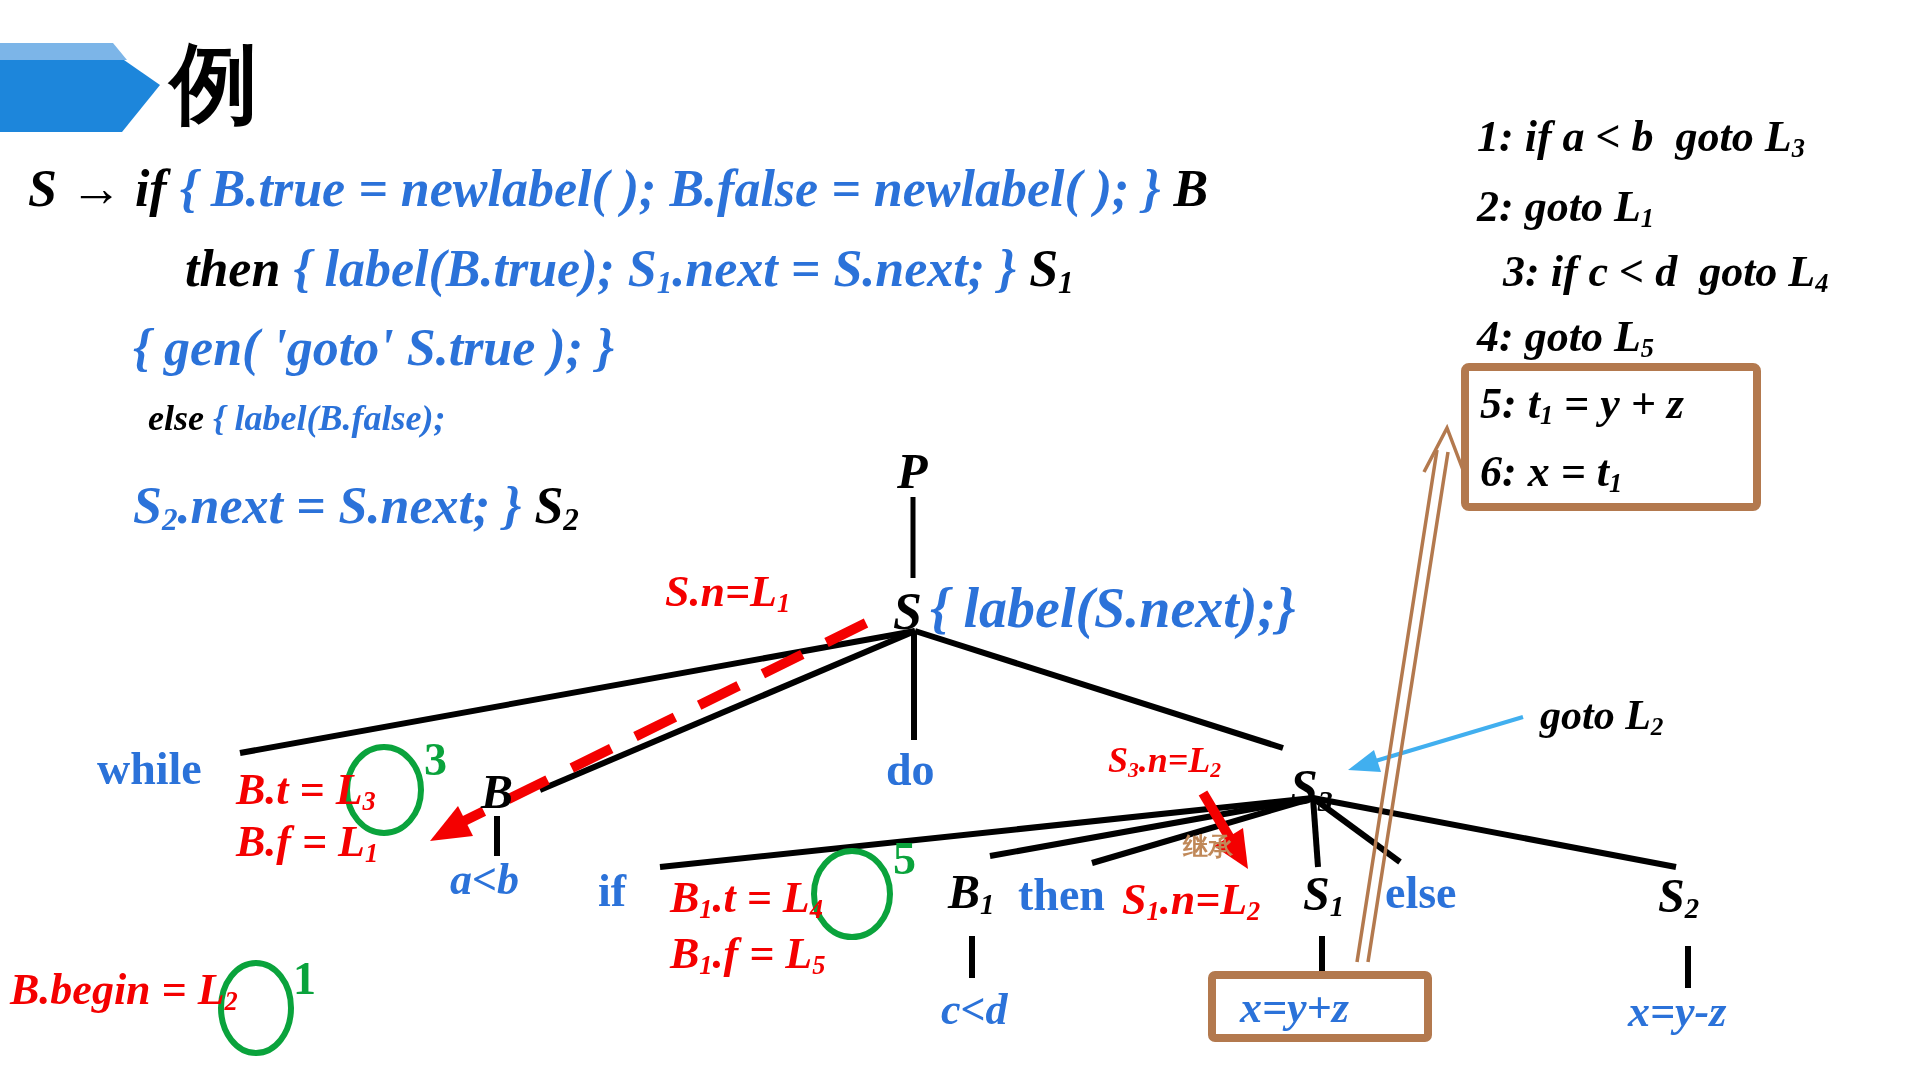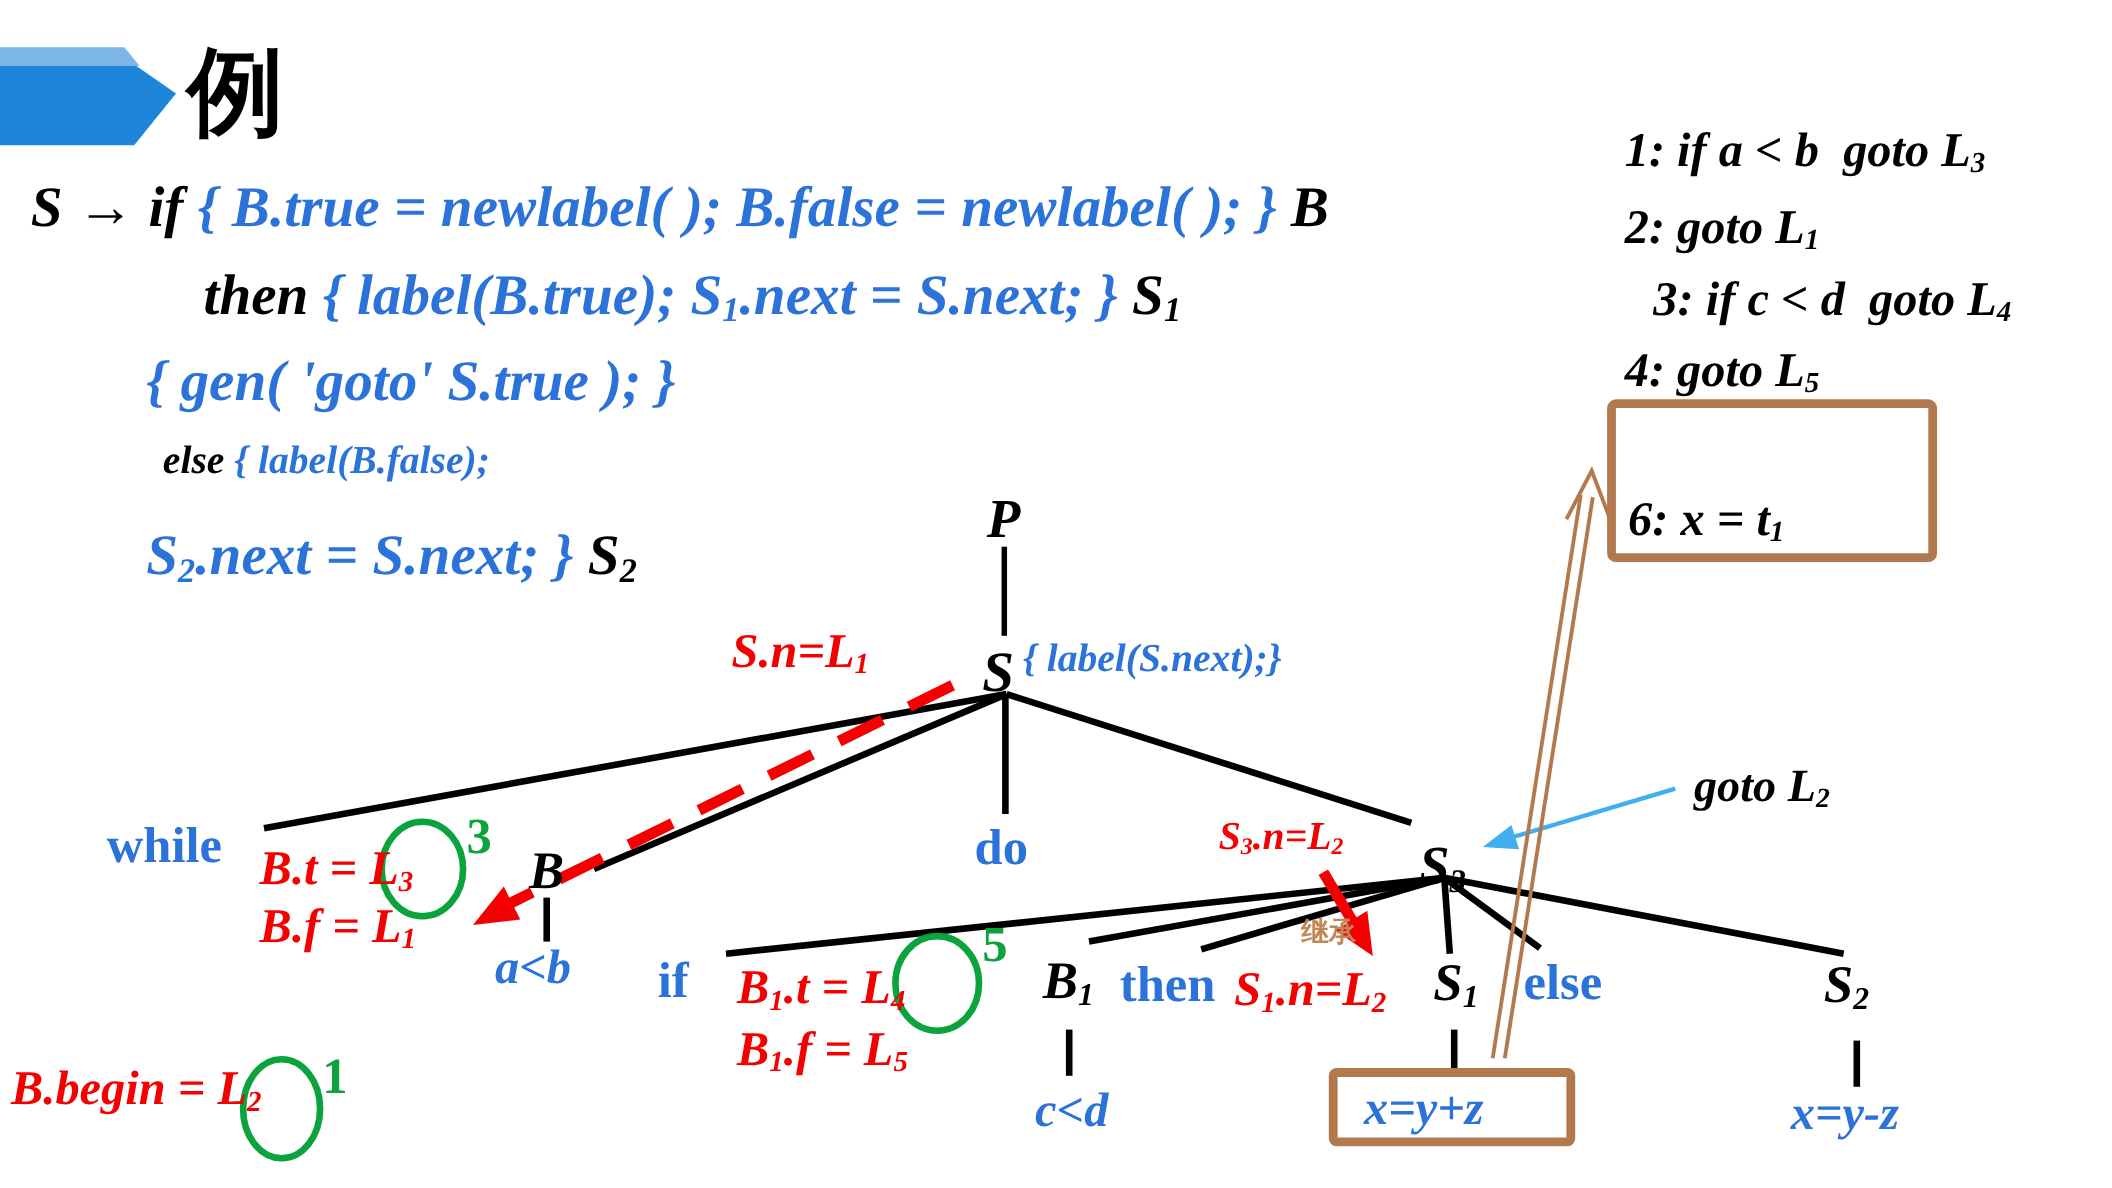--- a/index.html
+++ b/index.html
@@ -72,25 +72,26 @@
   <div class="t it" style="left:28px;top:163px;font-size:52px;"><span class="k">S → if </span><span class="b">{ B.true = newlabel( ); B.false = newlabel( ); } </span><span class="k">B</span></div>
   <div class="t it" style="left:185px;top:243px;font-size:52px;"><span class="k">then </span><span class="b">{ label(B.true); S<sub>1</sub>.next = S.next; } </span><span class="k">S<sub>1</sub></span></div>
   <div class="t it" style="left:133px;top:322px;font-size:52px;"><span class="b">{ gen( 'goto' S.true ); }</span></div>
   <div class="t it" style="left:148px;top:400px;font-size:36px;"><span class="k">else </span><span class="b">{ label(B.false);</span></div>
   <div class="t it" style="left:133px;top:480px;font-size:52px;"><span class="b">S<sub>2</sub>.next = S.next; } </span><span class="k">S<sub>2</sub></span></div>
 
   <div class="t it k" style="left:1477px;top:115px;font-size:44px;">1: if a &lt; b  goto L<sub>3</sub></div>
   <div class="t it k" style="left:1477px;top:185px;font-size:44px;">2: goto L<sub>1</sub></div>
   <div class="t it k" style="left:1477px;top:250px;font-size:44px;margin-left:26px;">3: if c &lt; d  goto L<sub>4</sub></div>
   <div class="t it k" style="left:1477px;top:315px;font-size:44px;">4: goto L<sub>5</sub></div>
+  <div class="t it k" style="left:1480px;top:382px;font-size:44px;">5: t<sub>1</sub> = y + z</div>
   <div class="t it k" style="left:1480px;top:450px;font-size:44px;">6: x = t<sub>1</sub></div>
 
   <div class="t it k" style="left:897px;top:446px;font-size:50px;">P</div>
   <div class="t it k" style="left:893px;top:586px;font-size:52px;">S</div>
-  <div class="t it b" style="left:930px;top:580px;font-size:36px;">{ label(S.next);}</div>
+  <div class="t it b" style="left:930px;top:580px;font-size:56px;">{ label(S.next);}</div>
   <div class="t blue" style="left:97px;top:746px;font-size:46px;">while</div>
   <div class="t it k" style="left:481px;top:768px;font-size:48px;">B</div>
   <div class="t blue" style="left:886px;top:747px;font-size:46px;">do</div>
   <div class="t it k" style="left:1290px;top:744px;font-size:50px;margin-top:18px;">S<sub>3</sub></div>
   <div class="t it blue" style="left:450px;top:858px;font-size:44px;">a&lt;b</div>
   <div class="t blue" style="left:598px;top:868px;font-size:46px;">if</div>
   <div class="t it k" style="left:948px;top:868px;font-size:48px;">B<sub>1</sub></div>
   <div class="t blue" style="left:1018px;top:872px;font-size:46px;">then</div>
   <div class="t it k" style="left:1303px;top:870px;font-size:48px;">S<sub>1</sub></div>
   <div class="t blue" style="left:1385px;top:870px;font-size:46px;">else</div>

